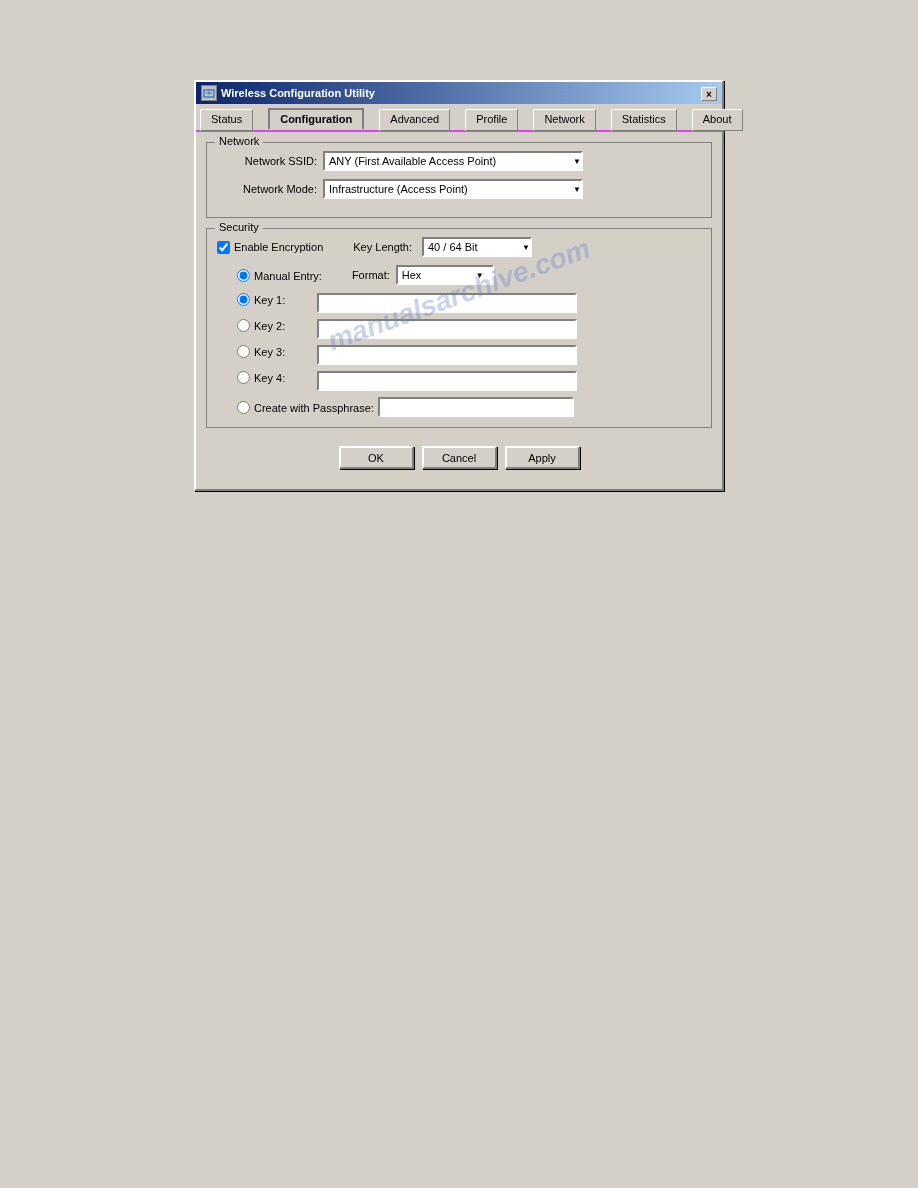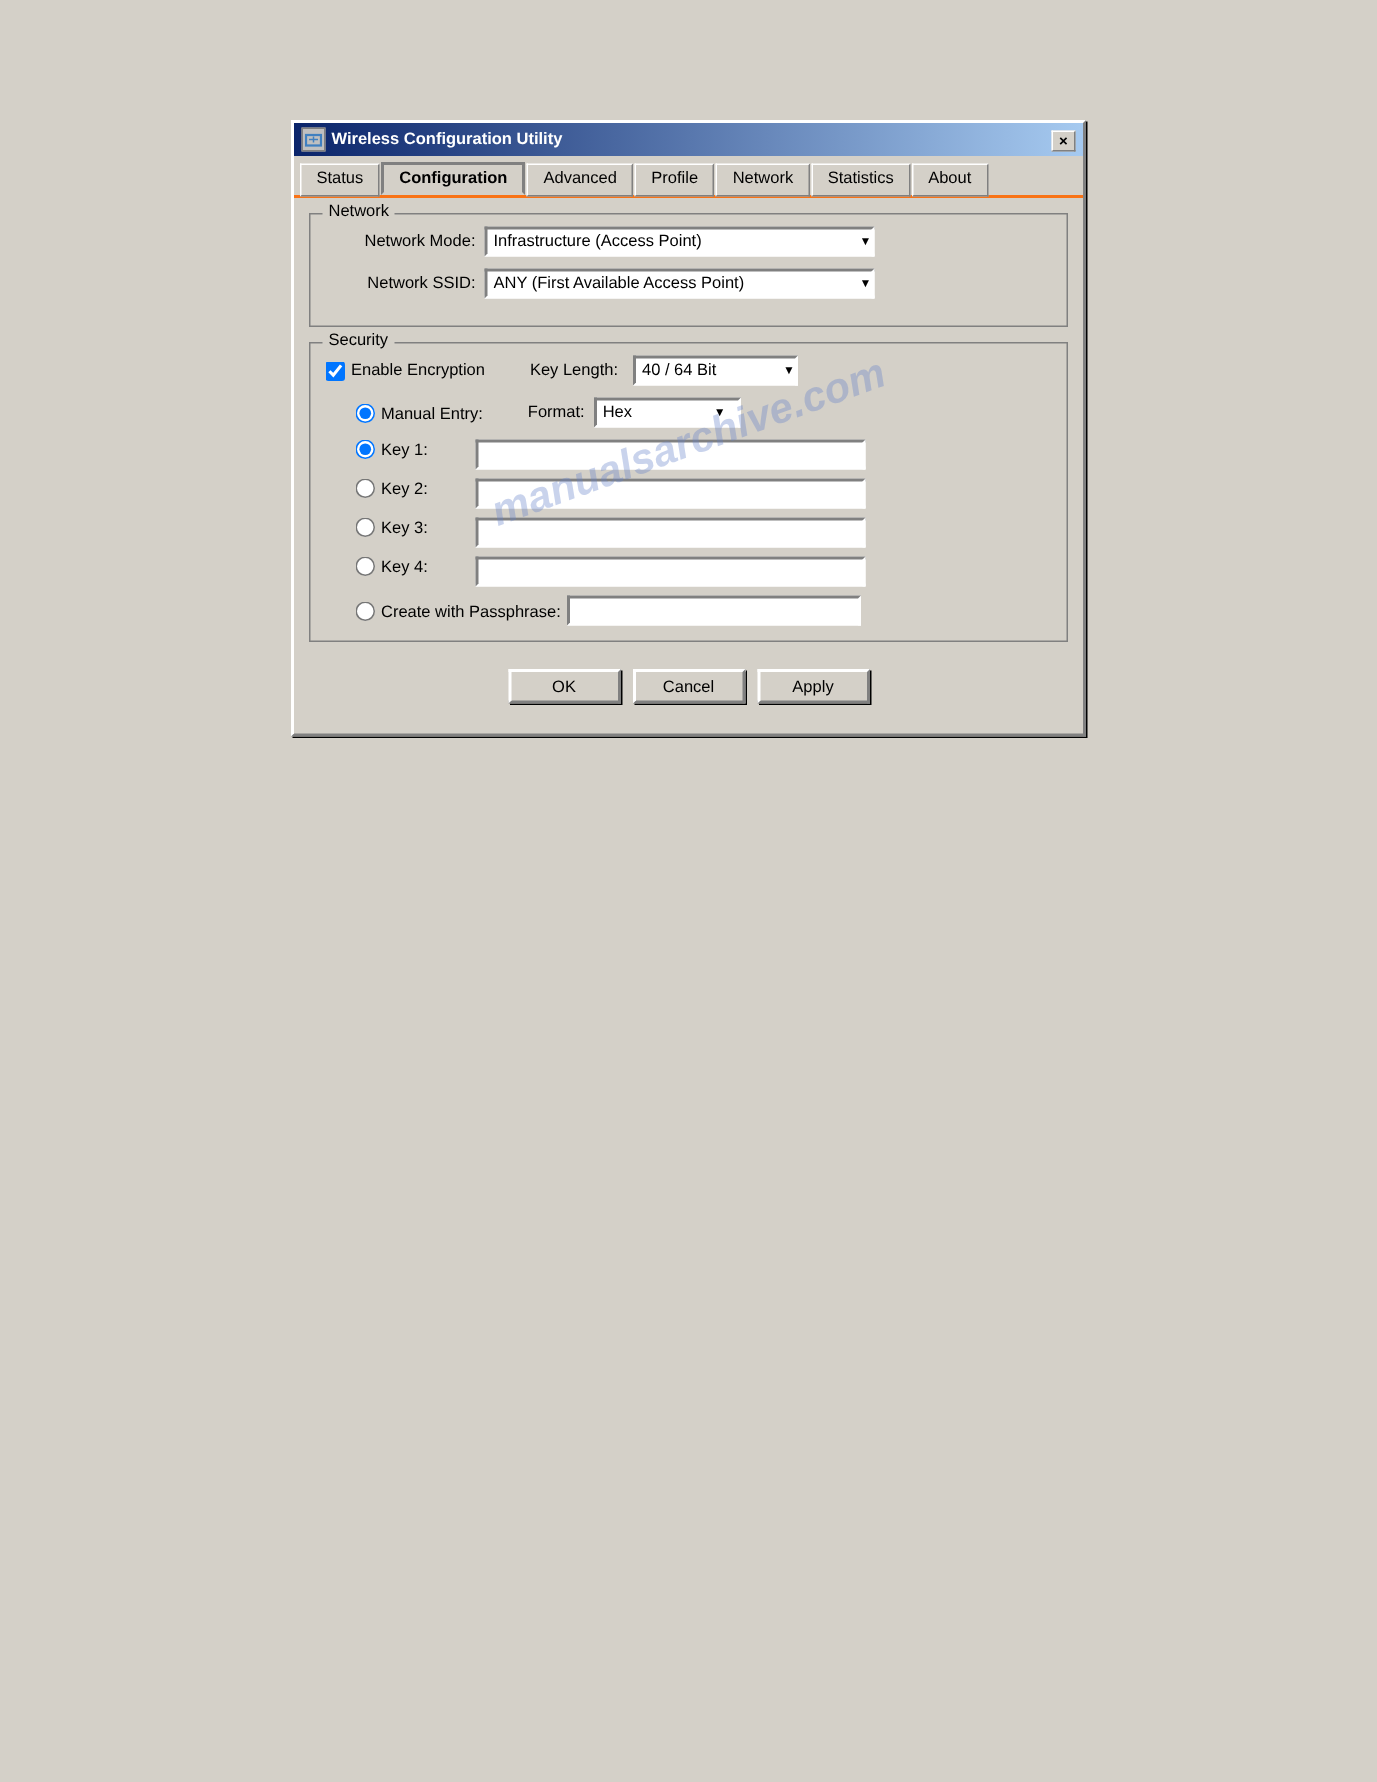--- a/index.html
+++ b/index.html
@@ -71,22 +71,22 @@
       font-size: 10px;
       font-weight: bold;
       cursor: pointer;
       color: #000;
     }
 
     .tabs-area {
       background: #d4d0c8;
       padding: 4px 4px 0 4px;
       display: flex;
-      gap: 1px;
-      border-bottom: 2px solid #f97316;
+      gap: 15px;
+      border-bottom: 2px solid #d946ef;
     }
 
     .tab {
       padding: 3px 10px;
       background: #d4d0c8;
       border: 1px solid #808080;
       border-bottom: none;
       cursor: pointer;
       font-size: 11px;
       position: relative;
@@ -345,35 +345,35 @@
       <div class="tab">Statistics</div>
       <div class="tab">About</div>
     </div>
 
     <div class="content-area">
 
       <div class="group-box">
         <span class="group-box-label">Network</span>
 
         <div class="form-row">
+          <span class="form-label">Network SSID:</span>
+          <div class="select-wrapper select-ssid">
+            <select>
+              <option>ANY (First Available Access Point)</option>
+            </select>
+          </div>
+        </div>
+
+        <div class="form-row">
           <span class="form-label">Network Mode:</span>
           <div class="select-wrapper select-network-mode">
             <select>
               <option>Infrastructure (Access Point)</option>
               <option>Ad Hoc</option>
               <option>Access Point</option>
-            </select>
-          </div>
-        </div>
-
-        <div class="form-row">
-          <span class="form-label">Network SSID:</span>
-          <div class="select-wrapper select-ssid">
-            <select>
-              <option>ANY (First Available Access Point)</option>
             </select>
           </div>
         </div>
 
       </div>
 
       <div class="group-box">
         <span class="group-box-label">Security</span>
 
         <div class="security-row">

